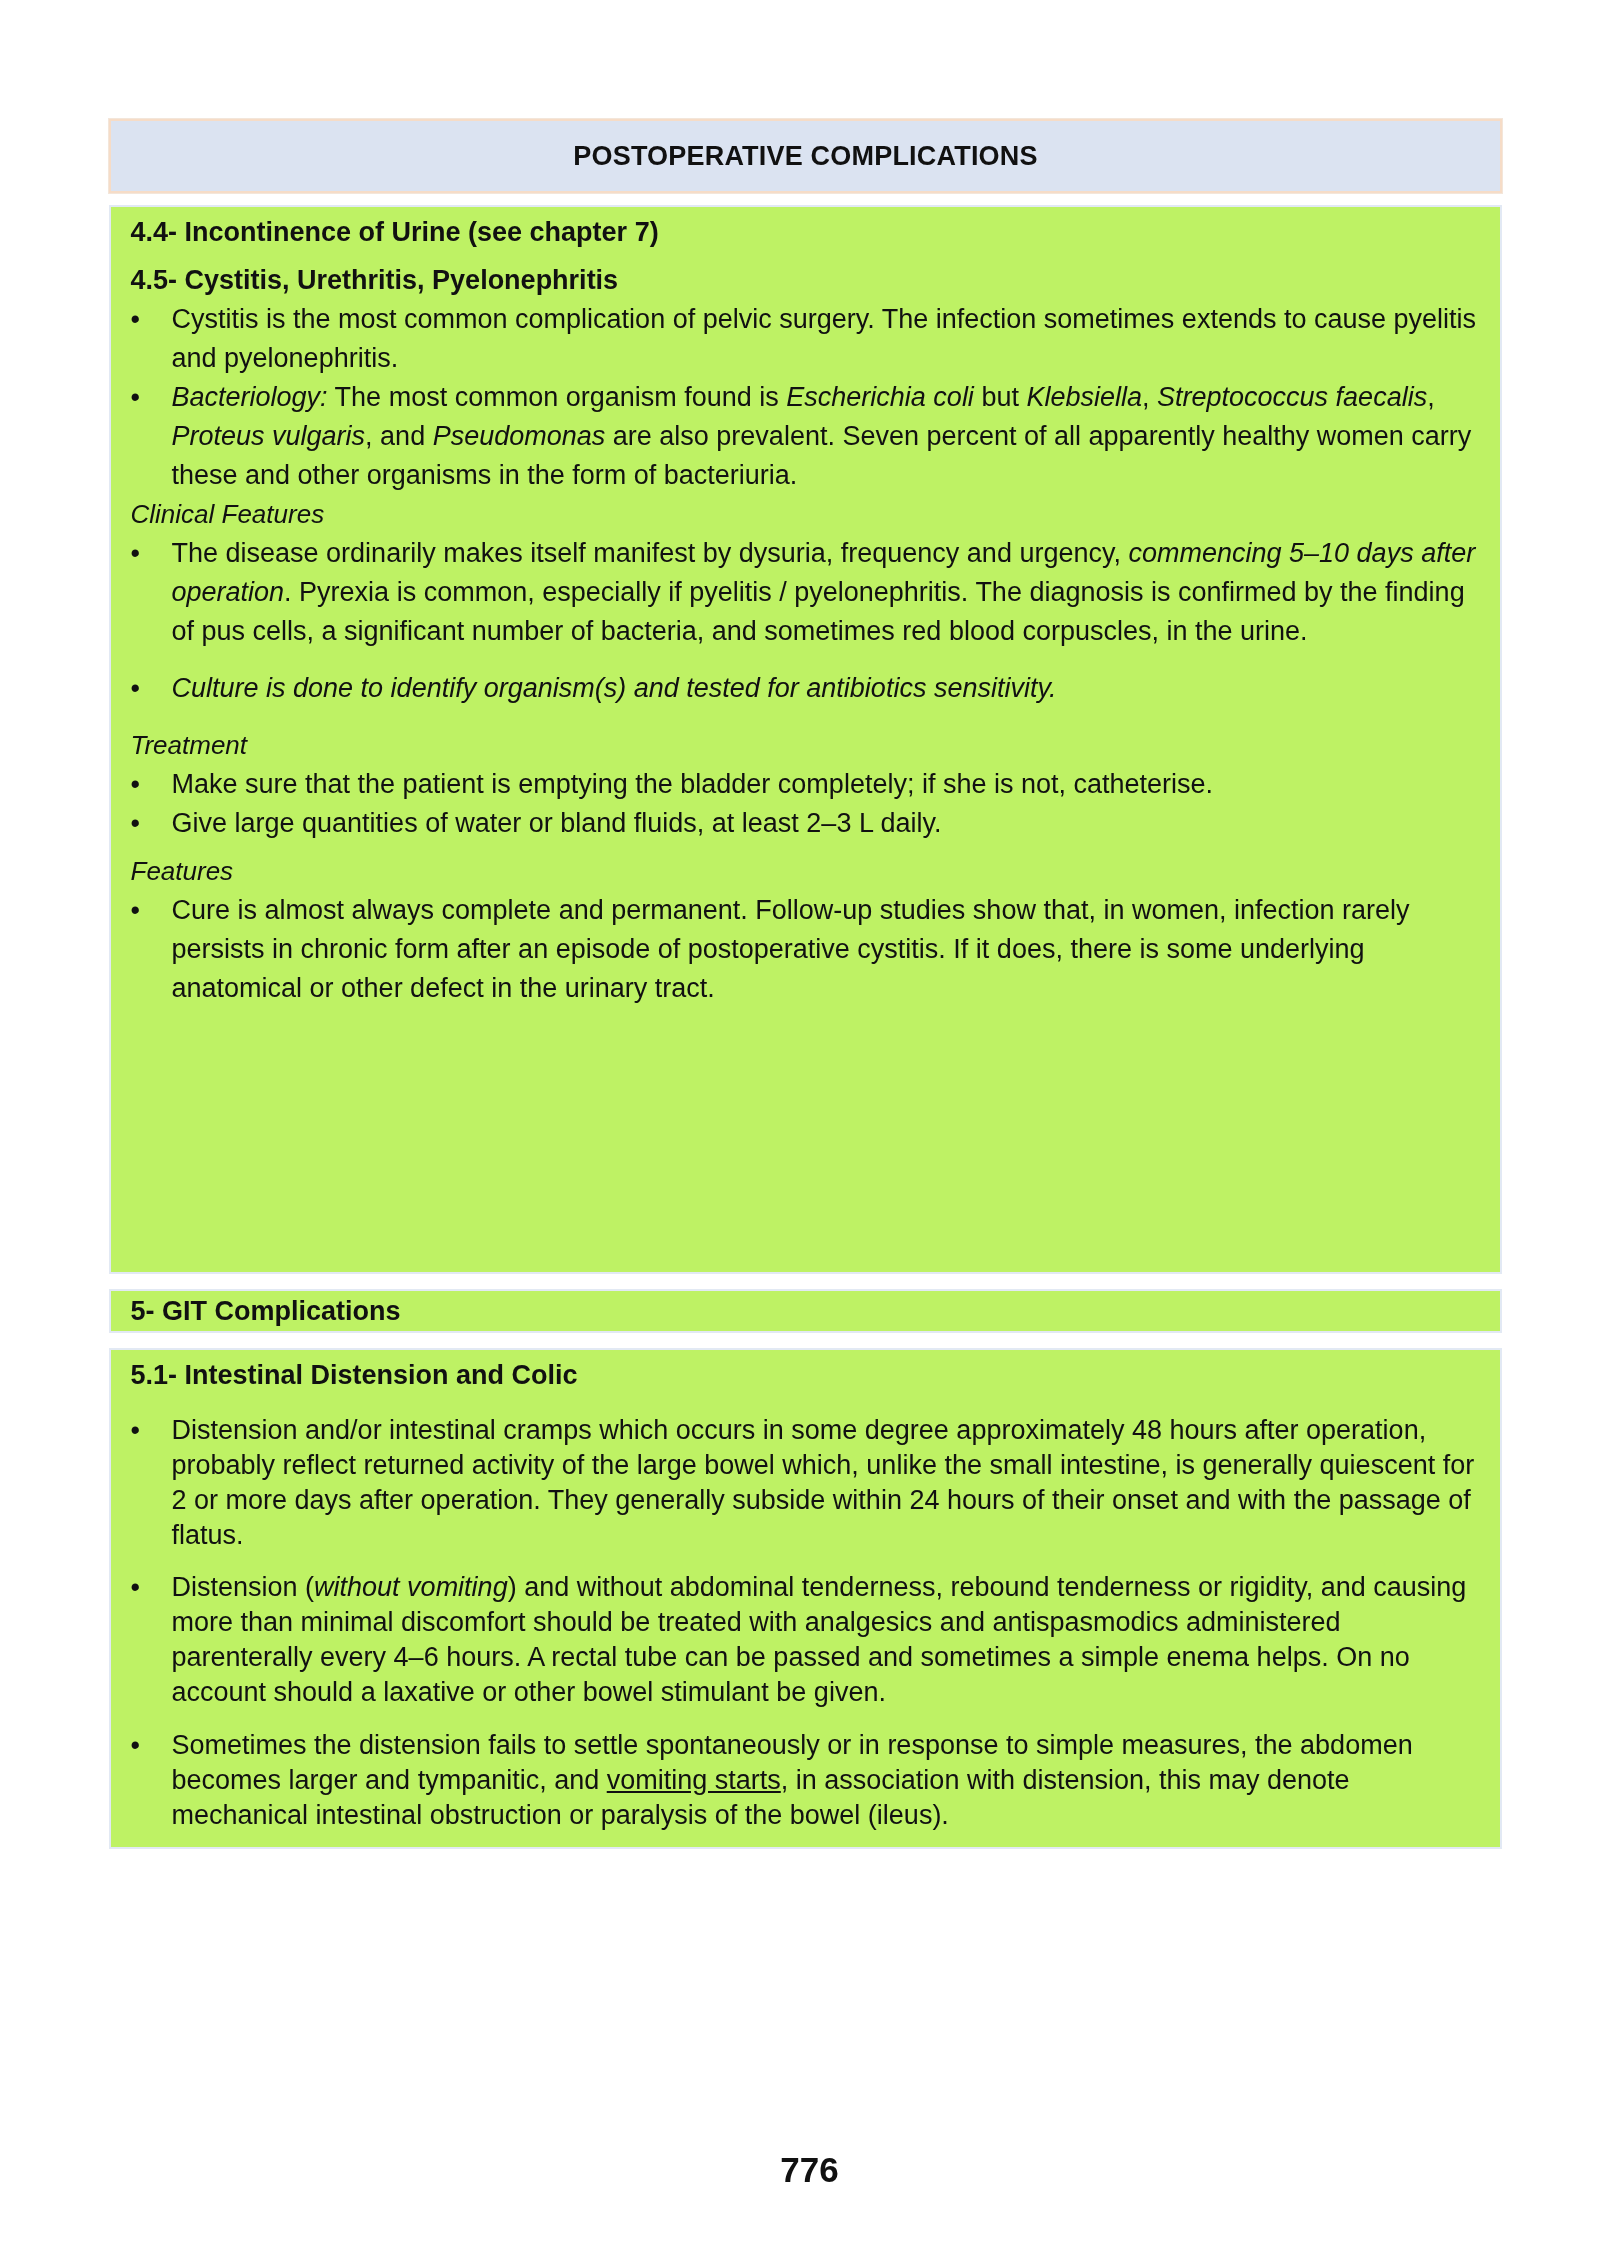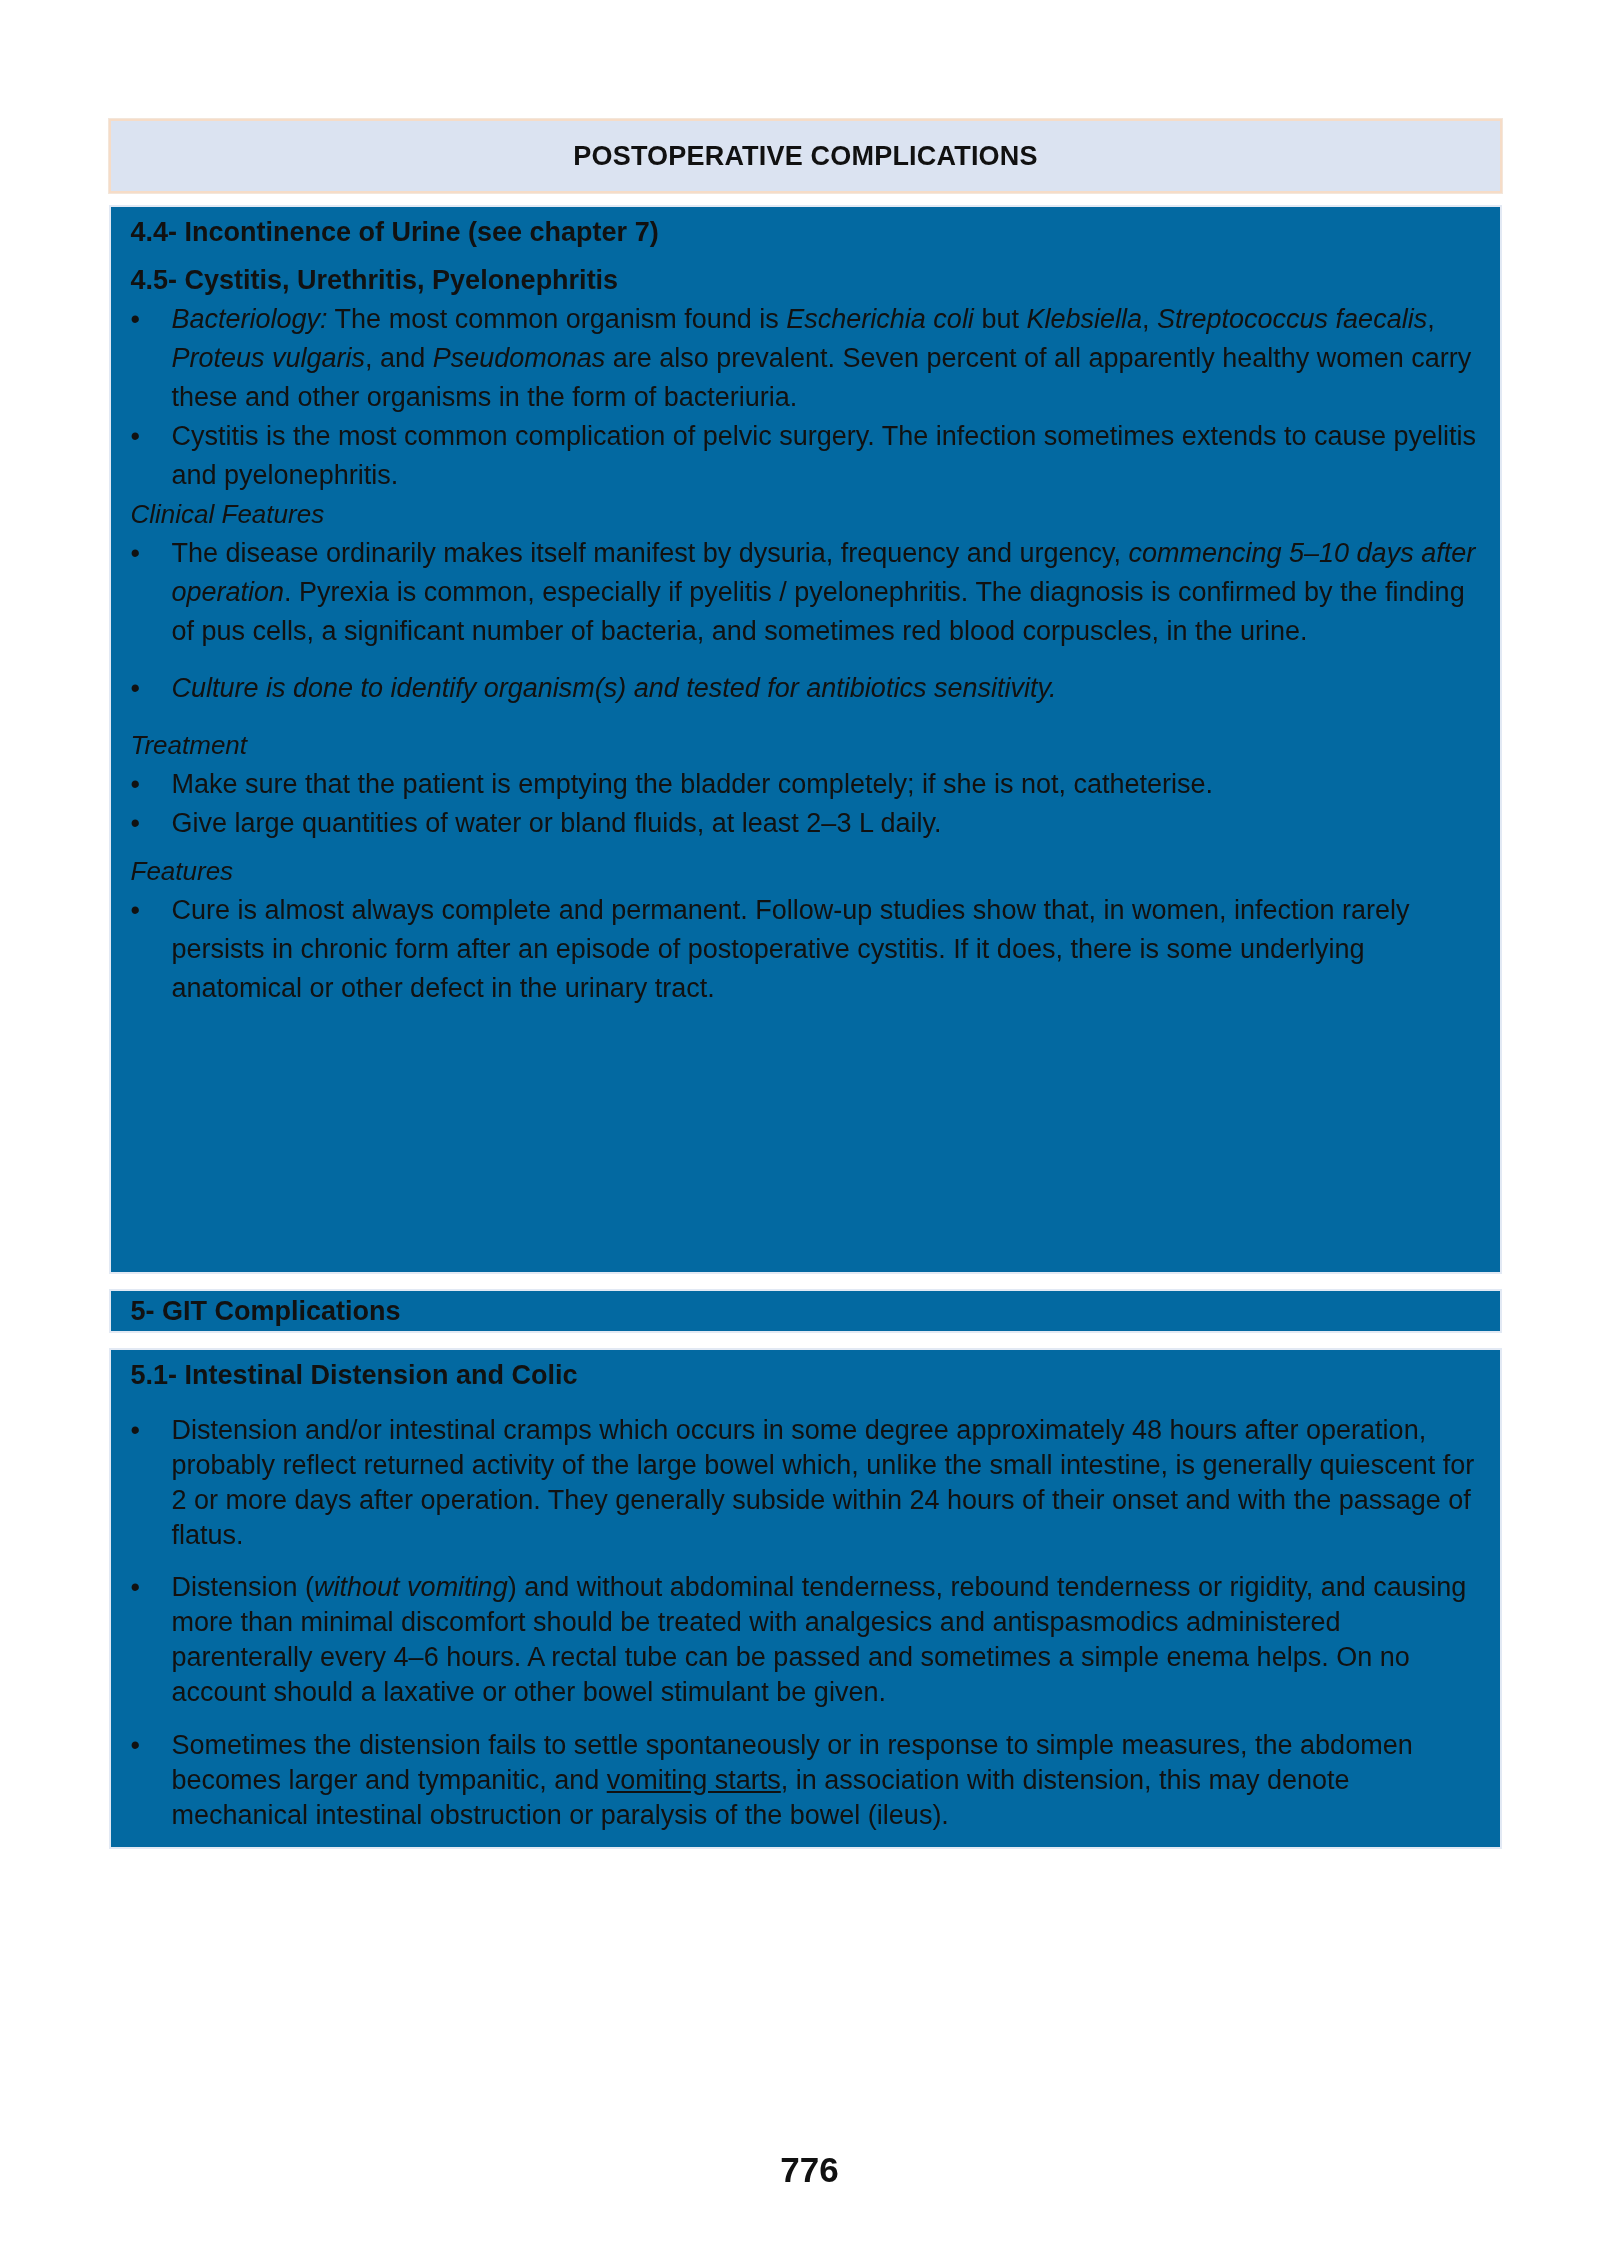--- a/index.html
+++ b/index.html
@@ -8,21 +8,21 @@
     font-family: "Liberation Sans", sans-serif; color: #111;
   }
   .page { position: absolute; left: 109px; top: 119px; width: 1393px; }
   .title-bar {
     height: 70px; background: #dbe3f1;
     border: 2px solid #f6dcc7; box-shadow: 0 0 0 1px #f3e6da;
     display: flex; align-items: center; justify-content: center;
     font-size: 27px; font-weight: 700; letter-spacing: 0.2px;
   }
   .box {
-    border: 2.9px solid #e2e9f4; background: #0369a1;
+    border: 2.9px solid #e2e9f4; background: #bef264;
     padding: 5.9px 19.5px 17.6px 19.5px; margin-top: 11.7px;
   }
   .box.b1 { height: 1069px; box-sizing: border-box; padding-top: 5.9px; }
   .box.b2 { height: 44px; box-sizing: border-box; display: flex; align-items: flex-end; margin-top: 15px; padding: 0 19.5px; }
   .box.b3 { height: 501px; box-sizing: border-box; margin-top: 15.6px; padding-top: 5.9px; }
   .h { font-weight: 700; font-size: 27px; line-height: 39px; }
   .sub { font-style: italic; font-size: 26px; line-height: 39px; }
   ul { list-style: none; margin: 0; padding: 0; }
   li { position: relative; padding-left: 41px; font-size: 27px; line-height: 39px; }
   li::before { content: "\2022"; position: absolute; left: 0; top: 0; }
@@ -41,22 +41,22 @@
 
 <div class="page">
   <div class="title-bar">
     <span>POSTOPERATIVE COMPLICATIONS</span>
   </div>
 
   <div class="box b1">
     <div class="h">4.4- Incontinence of Urine (see chapter 7)</div>
     <div class="h gap-s">4.5- Cystitis, Urethritis, Pyelonephritis</div>
     <ul>
+      <li><span>Cystitis is the most common complication of pelvic surgery. The infection sometimes extends to cause pyelitis and pyelonephritis.</span></li>
       <li><i>Bacteriology:</i><span> The most common organism found is </span><i>Escherichia coli</i><span> but </span><i>Klebsiella</i><span>, </span><i>Streptococcus faecalis</i><span>, </span><i>Proteus vulgaris</i><span>, and </span><i>Pseudomonas</i><span> are also prevalent. Seven percent of all apparently healthy women carry these and other organisms in the form of bacteriuria.</span></li>
-      <li><span>Cystitis is the most common complication of pelvic surgery. The infection sometimes extends to cause pyelitis and pyelonephritis.</span></li>
     </ul>
 
     <div class="sub">Clinical Features</div>
     <ul>
       <li><span>The disease ordinarily makes itself manifest by dysuria, frequency and urgency, </span><i>commencing 5–10 days after operation</i><span>. Pyrexia is common, especially if pyelitis / pyelonephritis. The diagnosis is confirmed by the finding of pus cells, a significant number of bacteria, and sometimes red blood corpuscles, in the urine.</span></li>
       <li class="gap-m"><i>Culture is done to identify organism(s) and tested for antibiotics sensitivity.</i></li>
     </ul>
 
     <div class="sub gap-m">Treatment</div>
     <ul>

